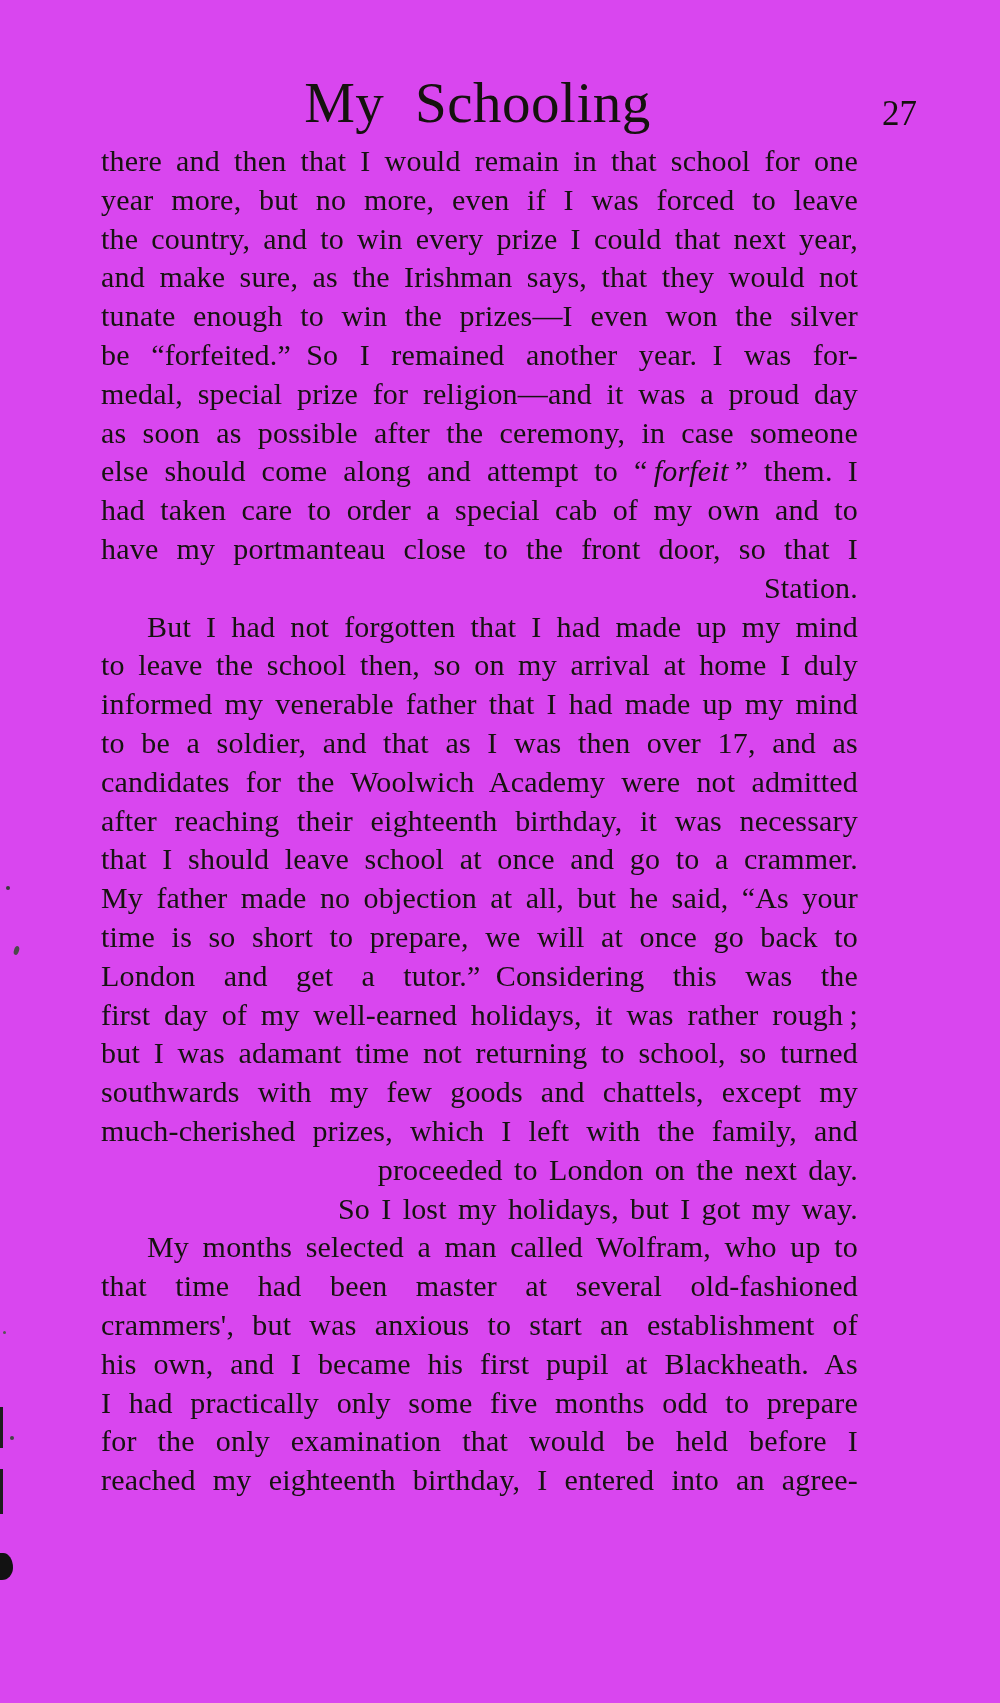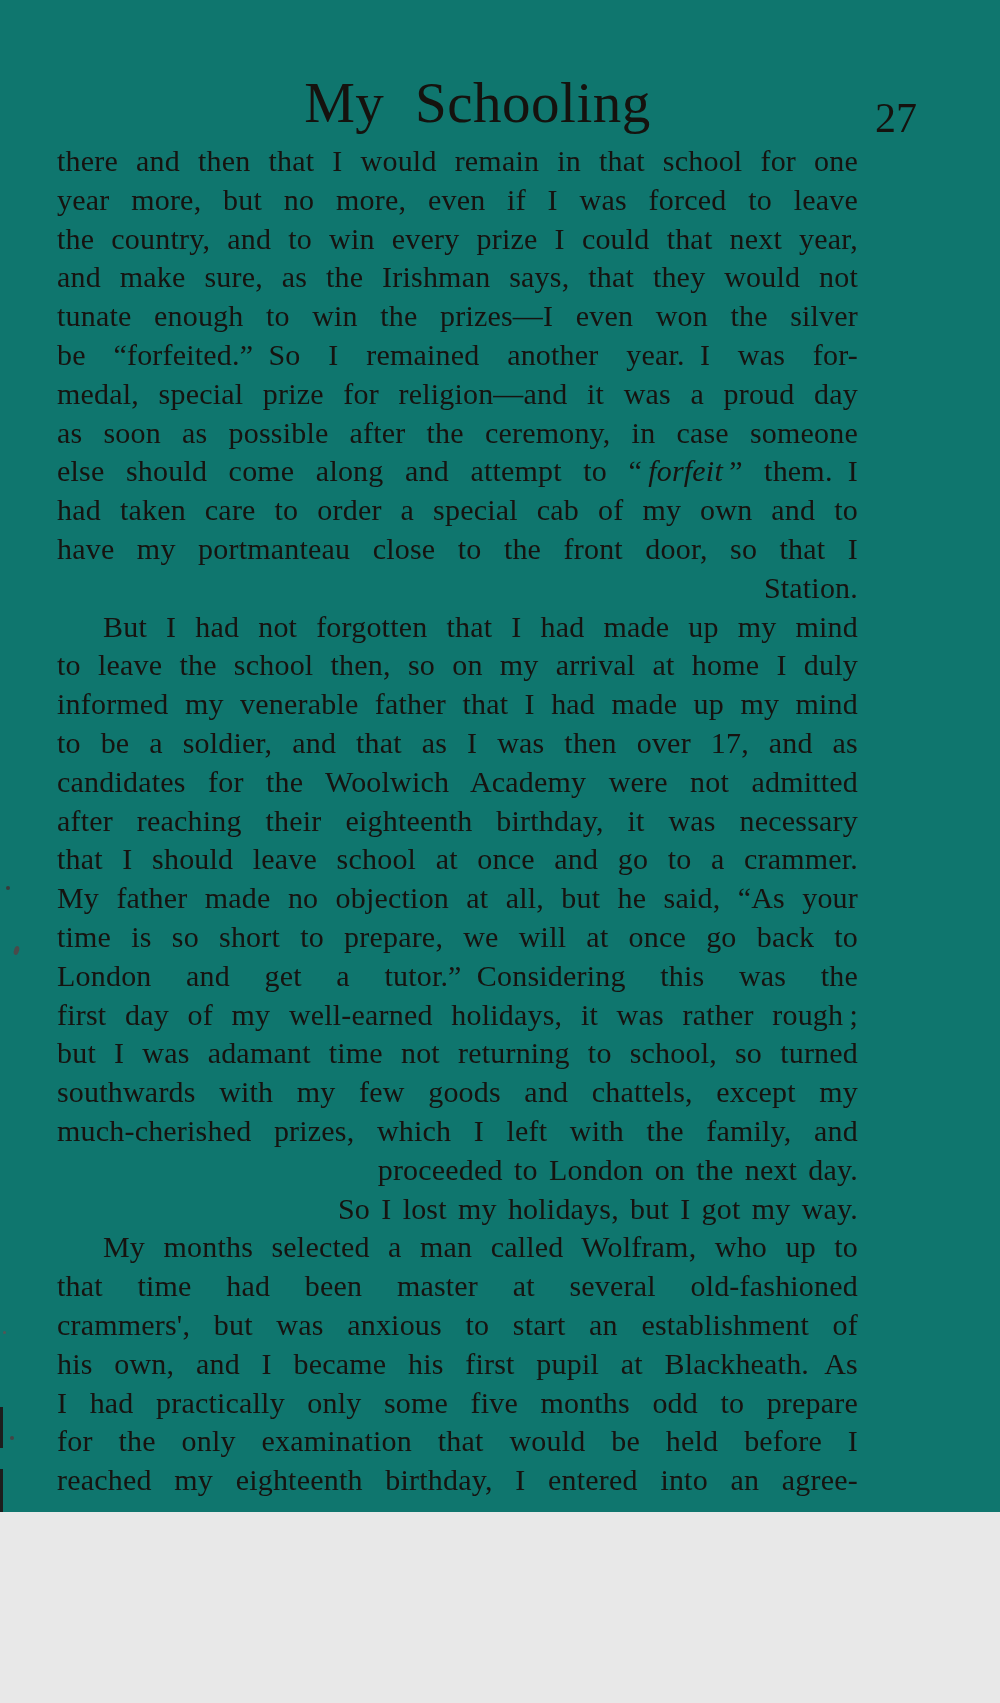--- a/index.html
+++ b/index.html
@@ -1,20 +1,20 @@
 <!DOCTYPE html>
 <html><head>
 <meta charset="utf-8">
 <style>
   html, body { margin: 0; padding: 0; background: #e8e8e8; }
   .page {
     position: relative;
     width: 1000px;
-    height: 1512px;
-    background: #0f766e;
+    height: 1703px;
+    background: #d946ef;
     overflow: hidden;
     font-family: "Liberation Serif", "DejaVu Serif", serif;
     color: #141210;
   }
 
   
   .header {
     position: absolute;
     top: 74px;
     left: 57px;
@@ -30,41 +30,41 @@
     line-height: 58px;
     font-weight: normal;
     letter-spacing: 0.5px;
     word-spacing: 16px;
     color: #15120e;
   }
   .pagenum {
     position: absolute;
     right: -59px;
     top: 20px;
-    font-size: 42px;
+    font-size: 35px;
     font-feature-settings: "onum";
     font-variant-numeric: oldstyle-nums;
     color: #15120e;
     margin-left: 8px;
   }
 
   
   .textblock {
     position: absolute;
     top: 142px;
     left: 57px;
     width: 801px;
     font-size: 30px;
     line-height: 38.8px;
     letter-spacing: 0.2px;
     word-spacing: 3.5px;
     color: #161310;
   }
   .line { text-align: right; }
-  .line.j { text-align: justify; text-align-last: justify; }
+  .line.j { text-align: justify; text-align-last: justify; margin-left: 44px; }
   .line.ind { text-indent: 46px; }
   .line i { }
 
   
   .speck {
     position: absolute;
     background: #3a3a3a;
     border-radius: 50%;
   }
   .speck-1 { left: 6px;  top: 886px;  width: 4px; height: 4px; }

